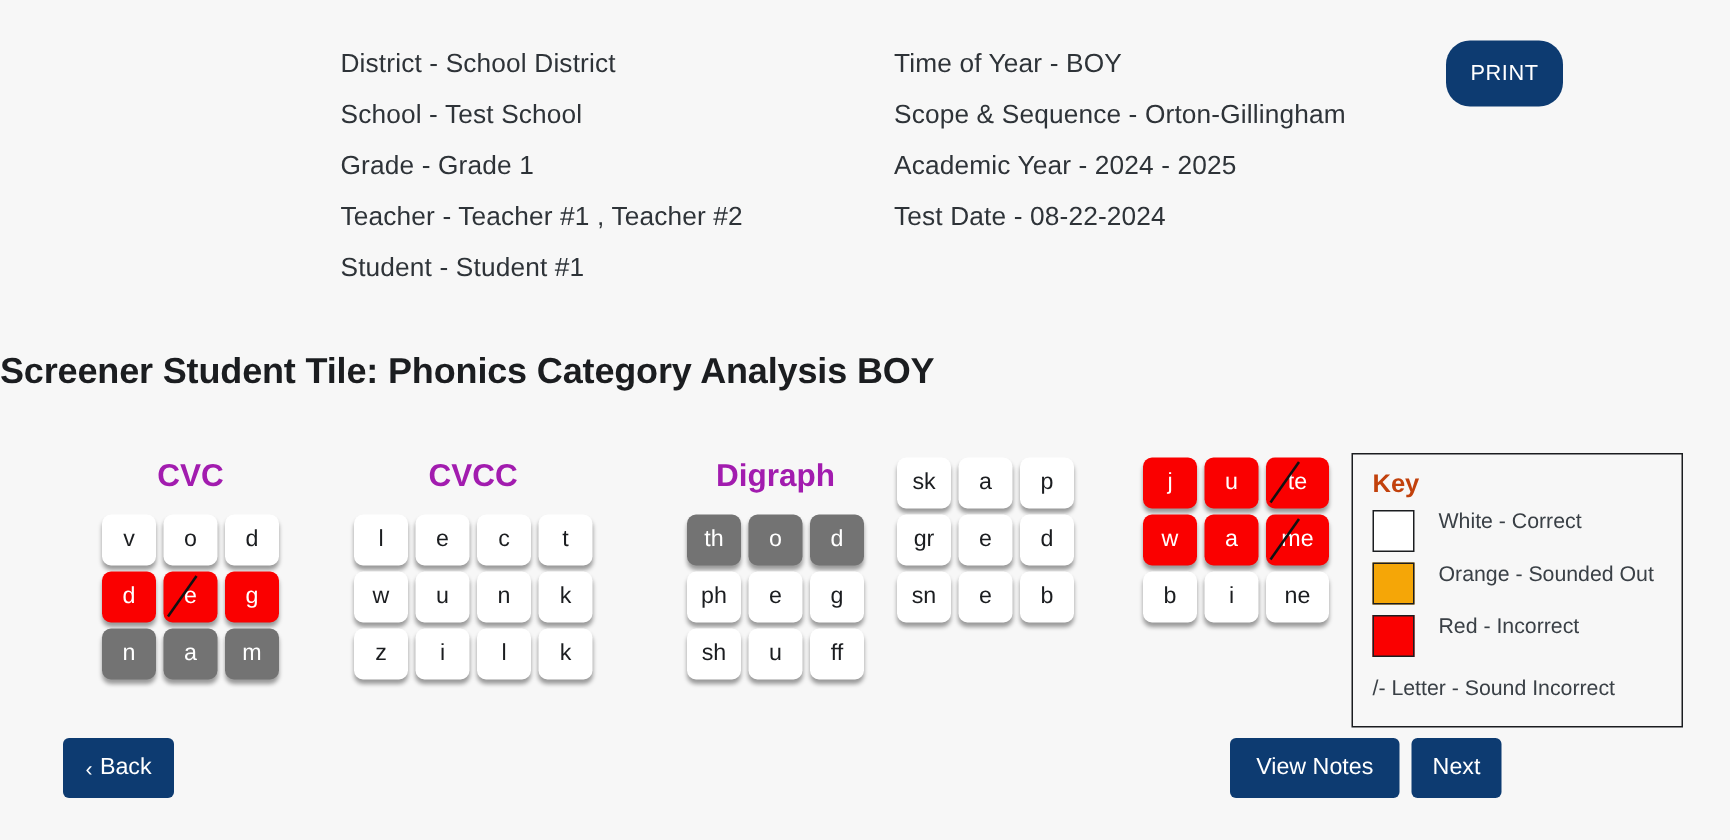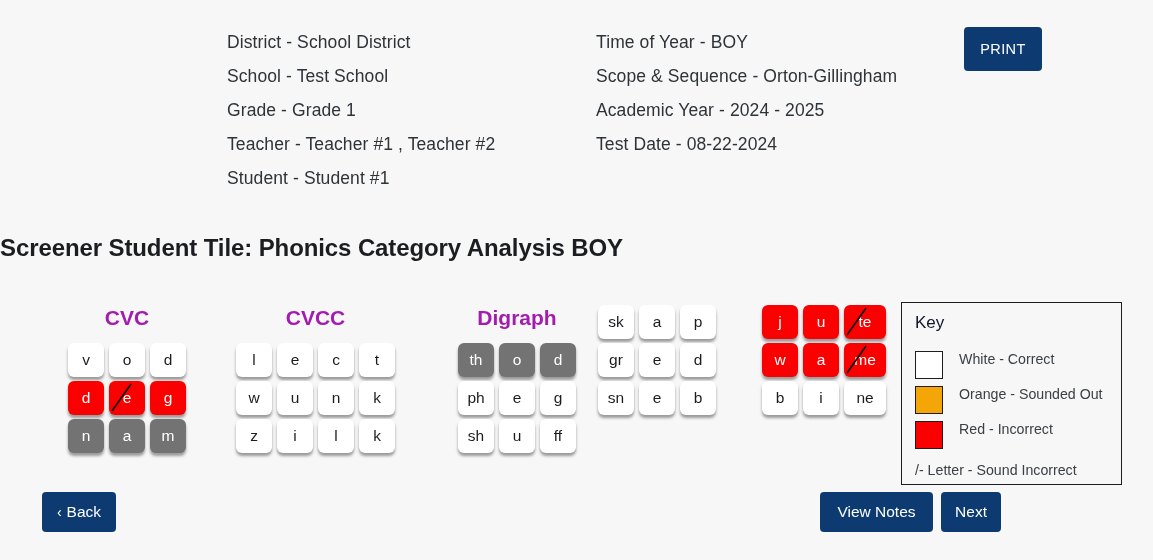--- a/index.html
+++ b/index.html
@@ -37,21 +37,21 @@
     white-space: nowrap;
     letter-spacing: .1px;
   }
   .print-btn {
     position: absolute;
     left: 964px; top: 27px;
     width: 78px; height: 44px;
     background: #0d3b71;
     color: #ffffff;
     border: none;
-    border-radius: 4px;
+    border-radius: 16px;
     font-family: "Liberation Sans", sans-serif;
     font-size: 14.5px;
     letter-spacing: .4px;
     cursor: pointer;
     display: flex;
     align-items: center;
     justify-content: center;
   }
 
   
@@ -123,23 +123,23 @@
     position: absolute;
     left: 901px; top: 302px;
     width: 221px;
     height: 183px;
     background: #f7f7f7;
     border: 1.5px solid #1b1d20;
     padding: 10px 13px;
   }
   .key-title {
     font-size: 17px;
-    font-weight: normal;
-    color: #0f172a;
-    margin-bottom: 18px;
+    font-weight: bold;
+    color: #c2410c;
+    margin-bottom: 7px;
   }
   .key-row {
     display: flex;
     align-items: flex-start;
     height: 35px;
   }
   .key-swatch {
     width: 28px; height: 28px;
     border: 1.3px solid #1b1d20;
     flex: 0 0 auto;

